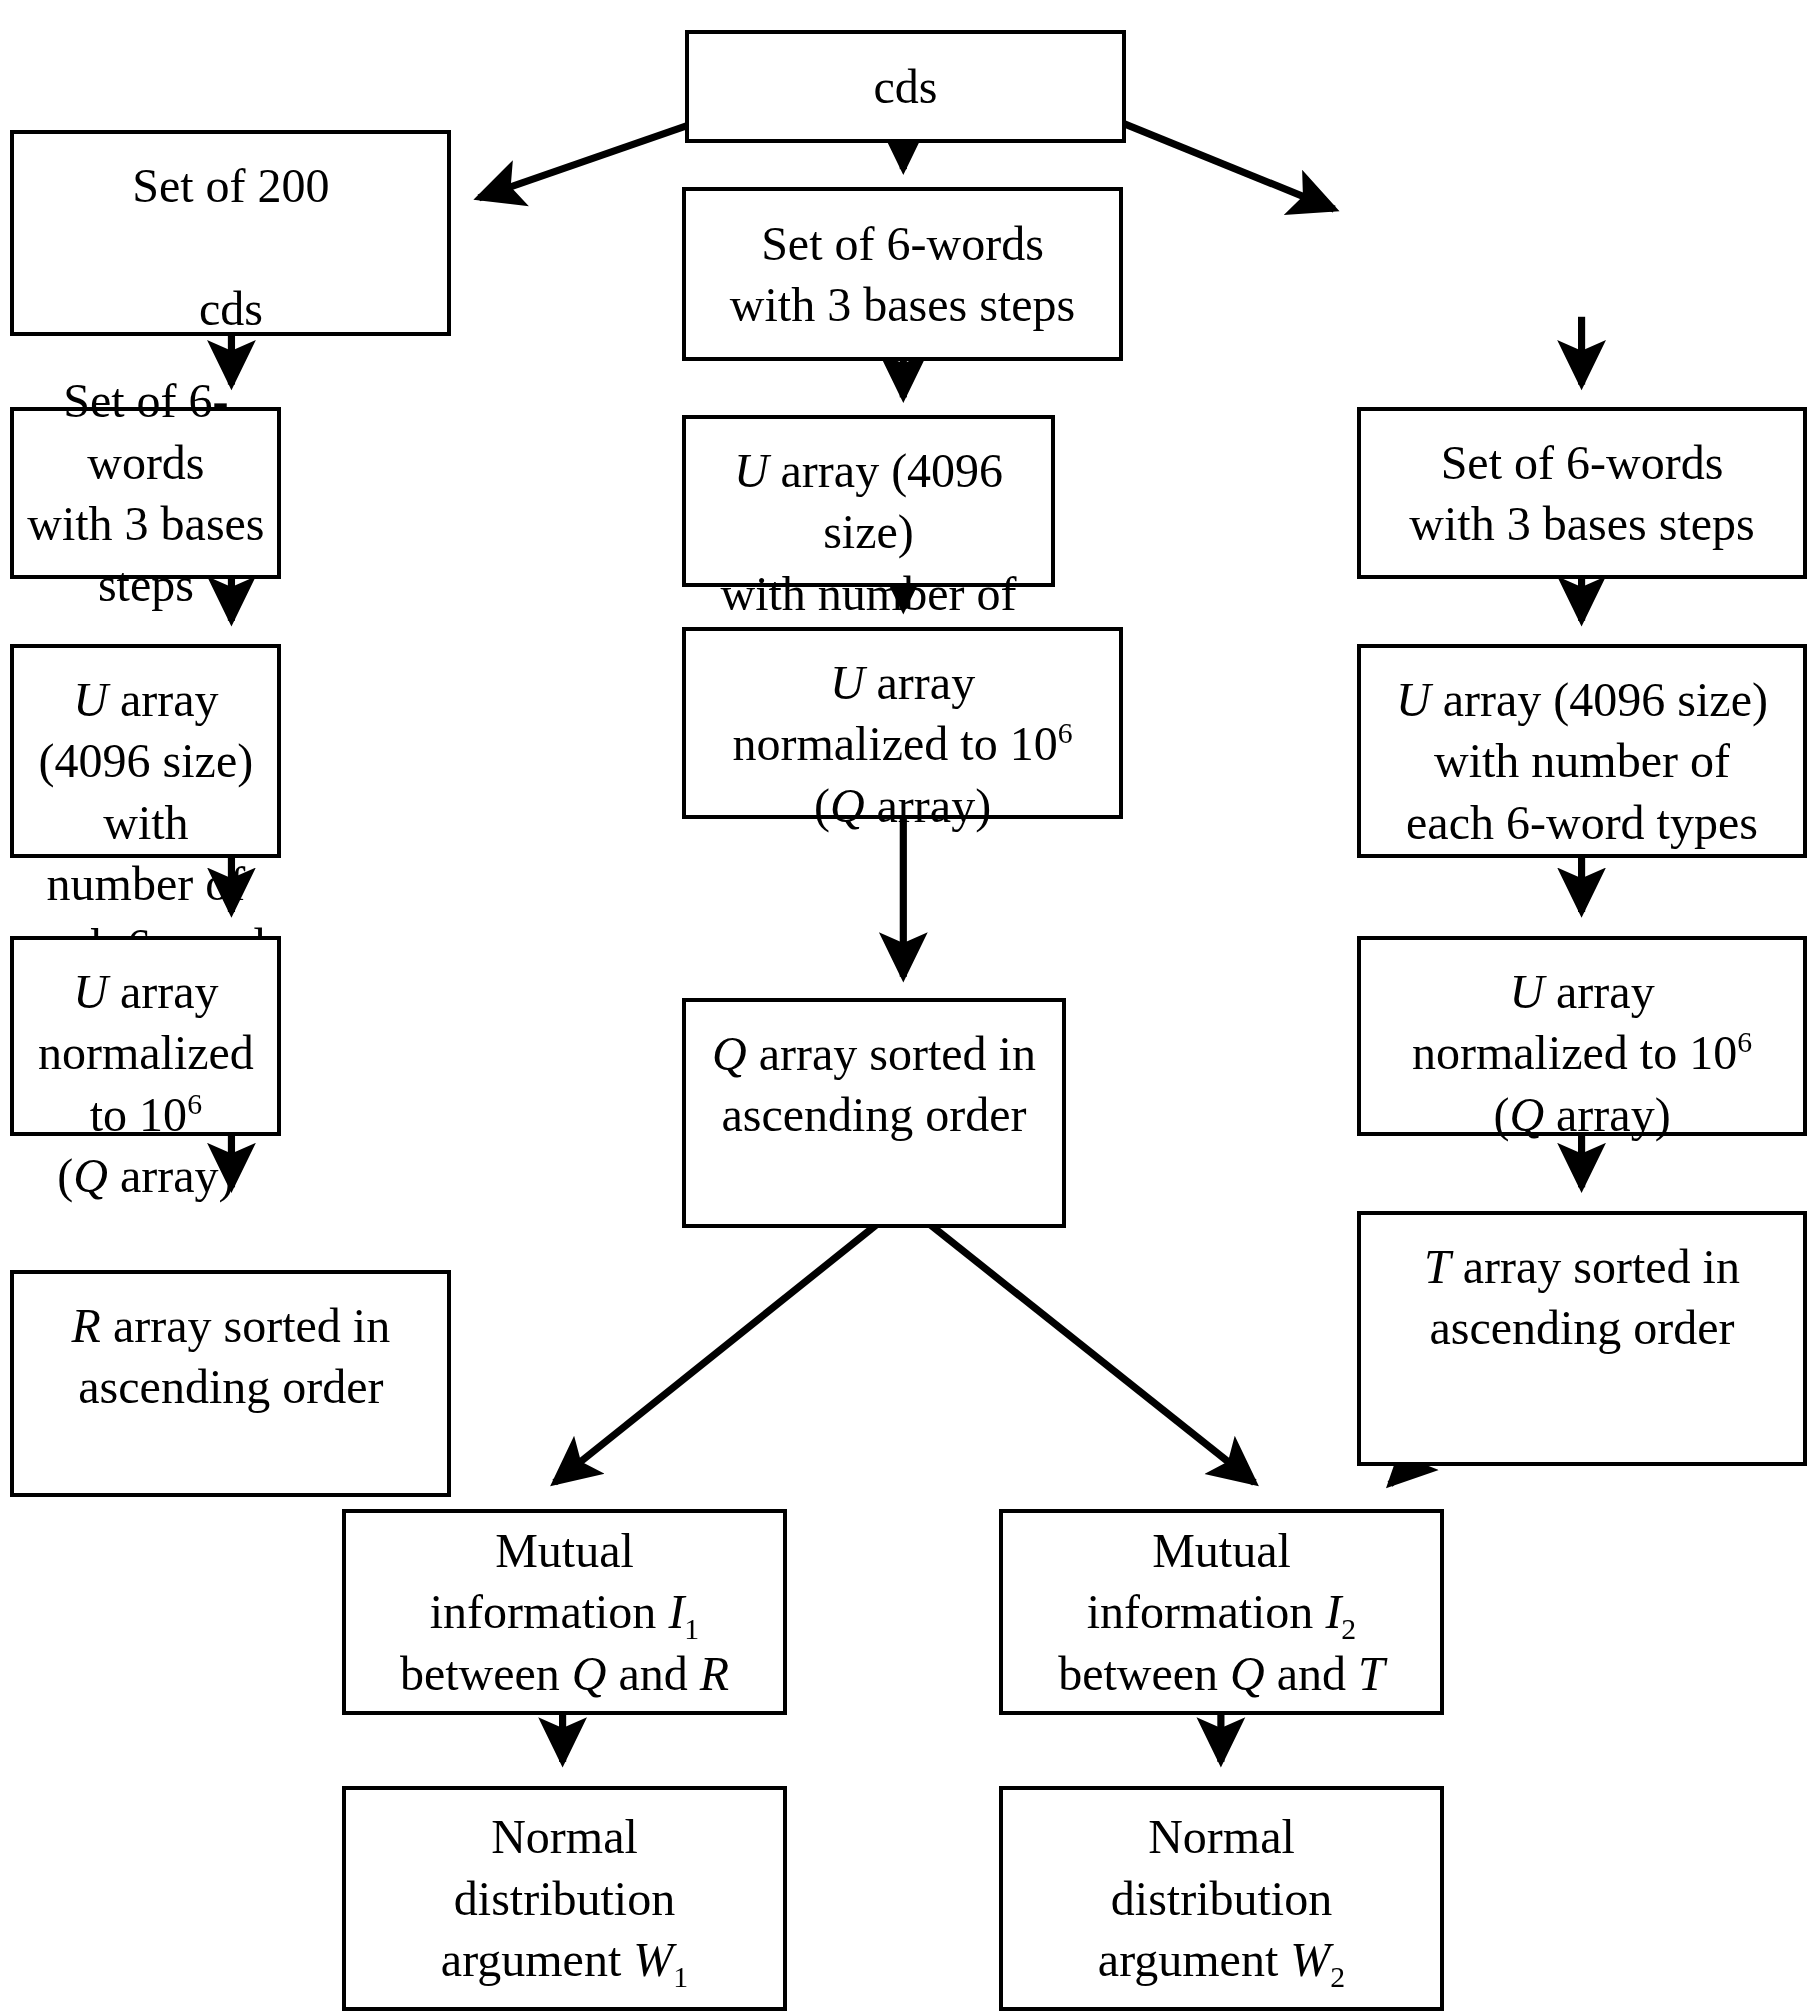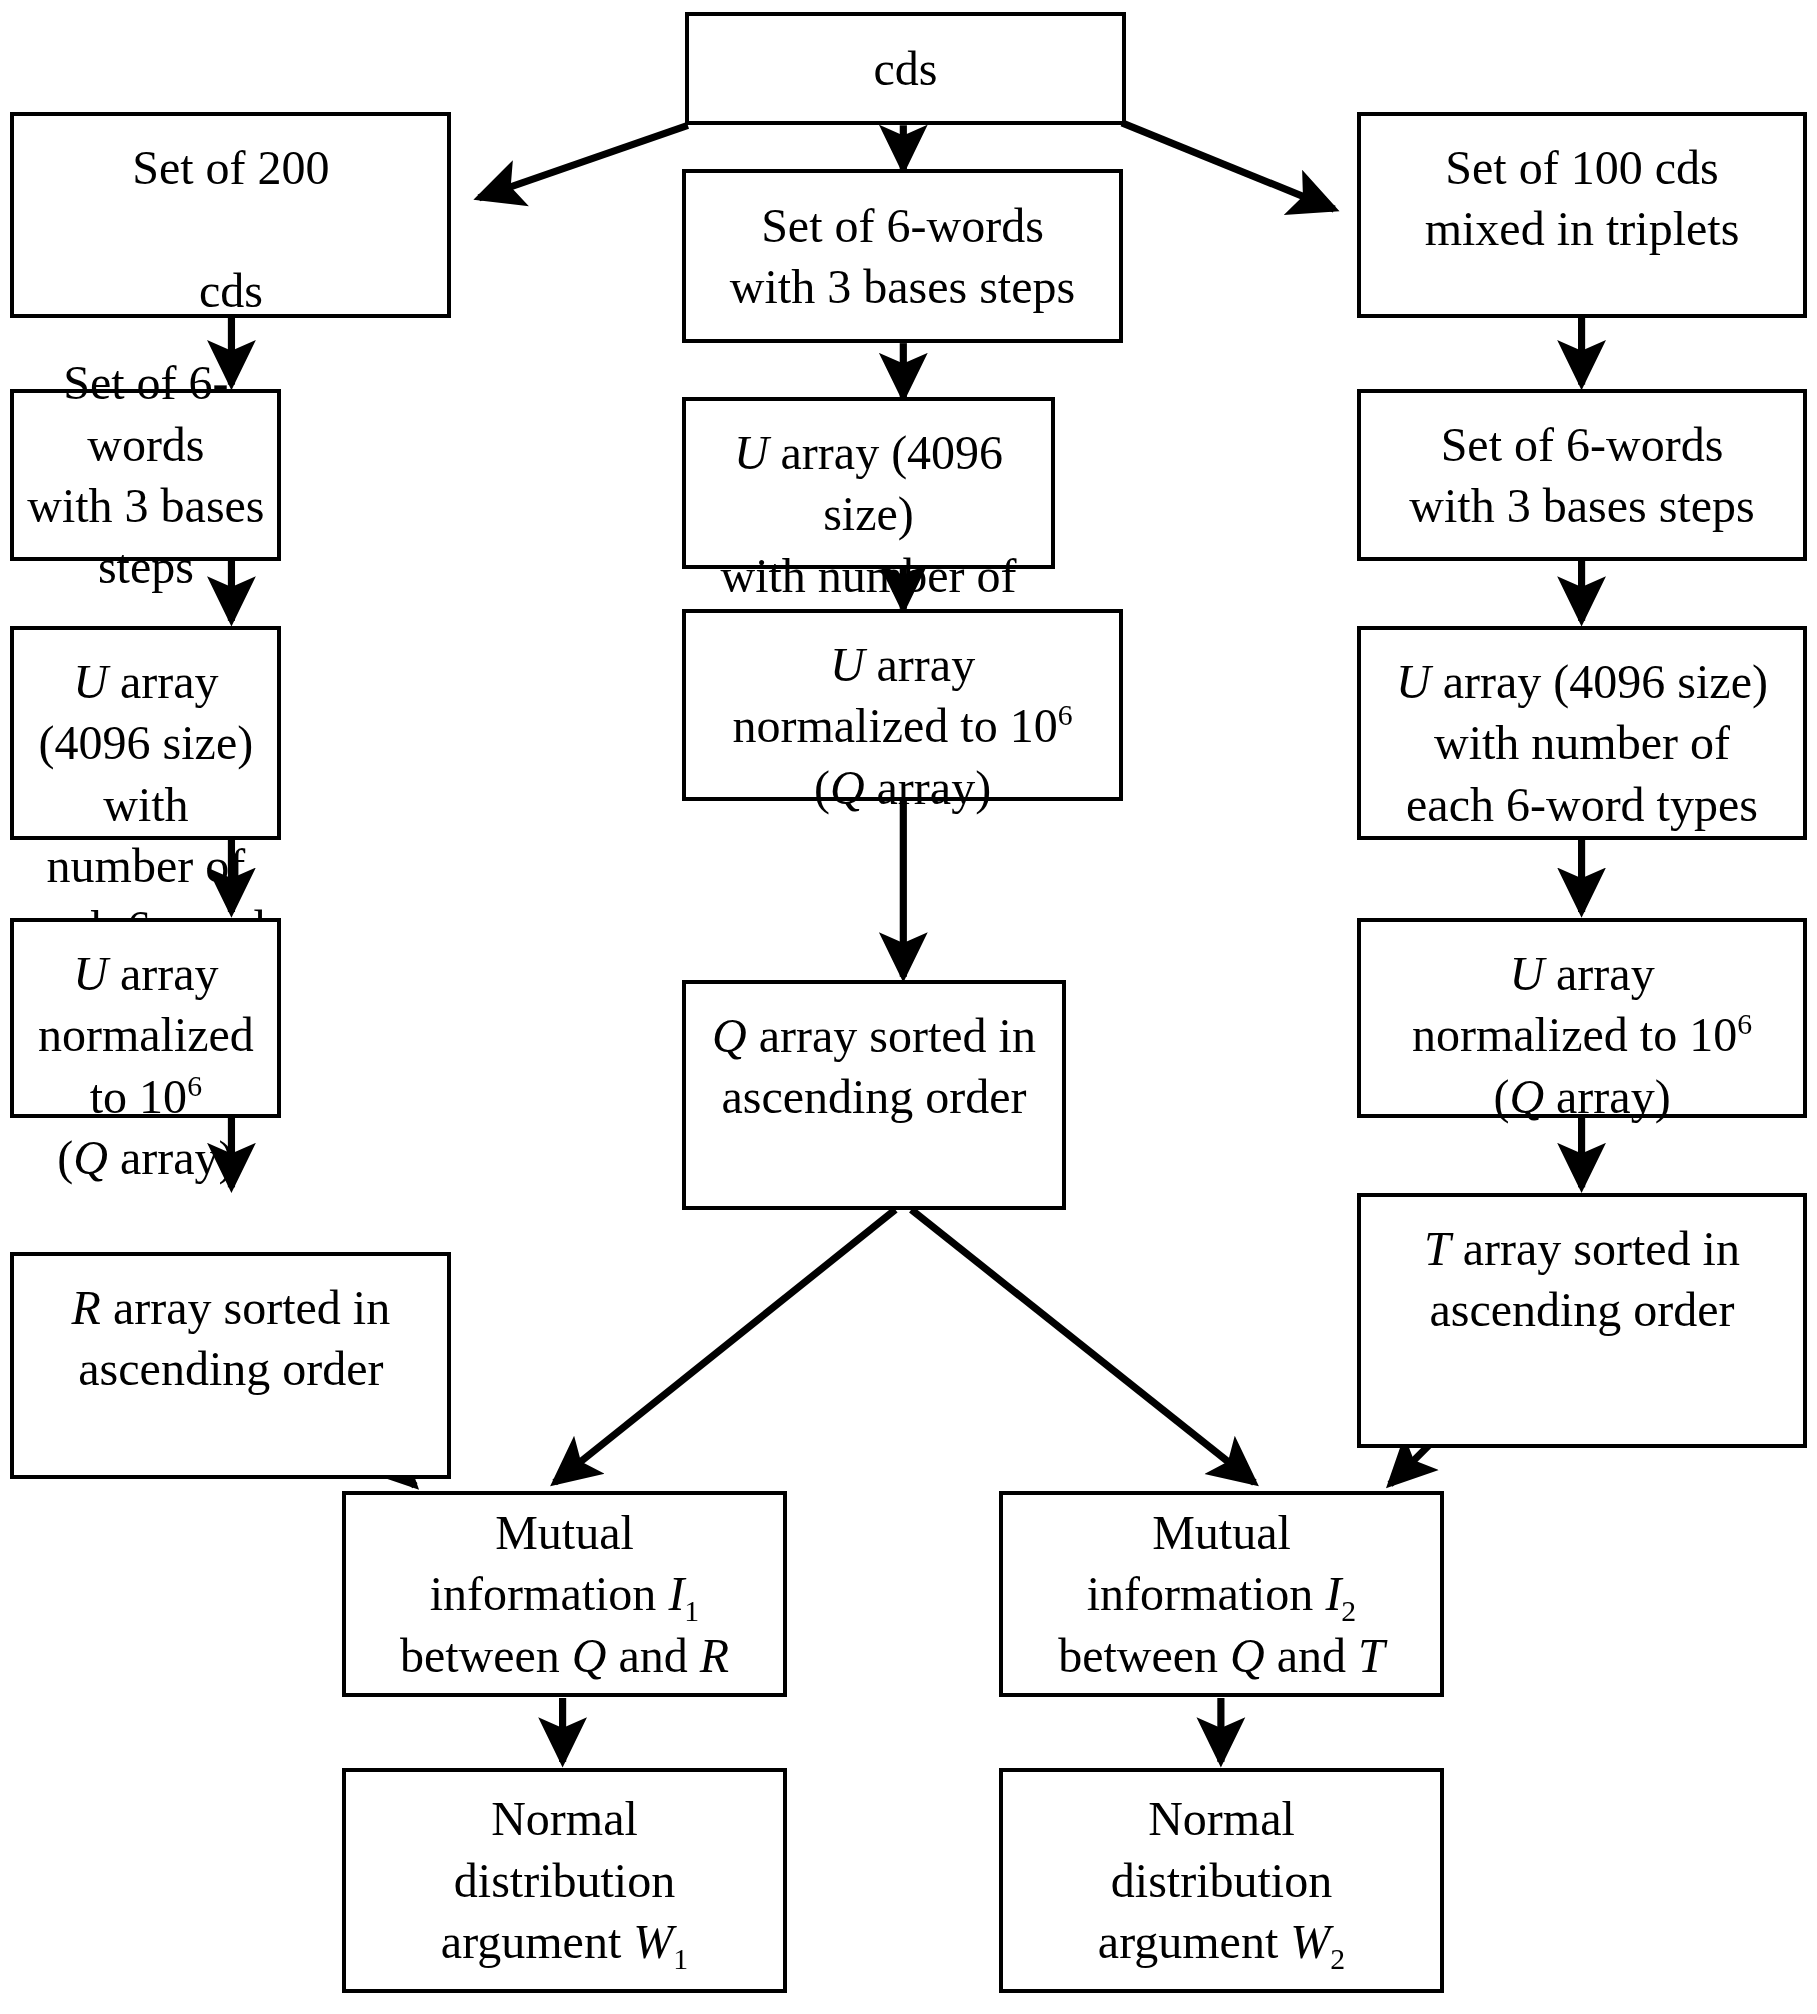--- a/index.html
+++ b/index.html
@@ -22,20 +22,21 @@
     background: #ffffff;
     display: flex;
     align-items: flex-start;
     justify-content: center;
     text-align: center;
     color: #000000;
     font-size: 48px;
     line-height: 1.28;
     padding: 21px 11.2px 8px 11.2px;
     z-index: 2;
+    margin-top: 18px;
   }
   .node.mid { align-items: center; padding-top: 8px; }
   .node .txt { width: 100%; }
   .node em { font-style: italic; }
   sup {
     font-size: 0.62em;
     vertical-align: super;
     line-height: 0;
   }
   sub {
@@ -162,26 +163,20 @@
     </span>
   </div>
 
   <div class="node" style="left:682px; top:980px; width:384px; height:230px;">
     <span class="txt">
       <em>Q</em><span> array sorted in</span><br>
       <span>ascending order</span>
     </span>
   </div>
 
-  <div class="node" style="left:1357px; top:112px; width:450px; height:206px;">
-    <span class="txt">
-      <span>Set of 100 cds</span><br>
-      <span>mixed in triplets</span>
-    </span>
-  </div>
 
   <div class="node mid" style="left:1357px; top:389px; width:450px; height:172px;">
     <span class="txt">
       <span>Set of 6-words</span><br>
       <span>with 3 bases steps</span>
     </span>
   </div>
 
   <div class="node" style="left:1357px; top:626px; width:450px; height:214px;">
     <span class="txt">

